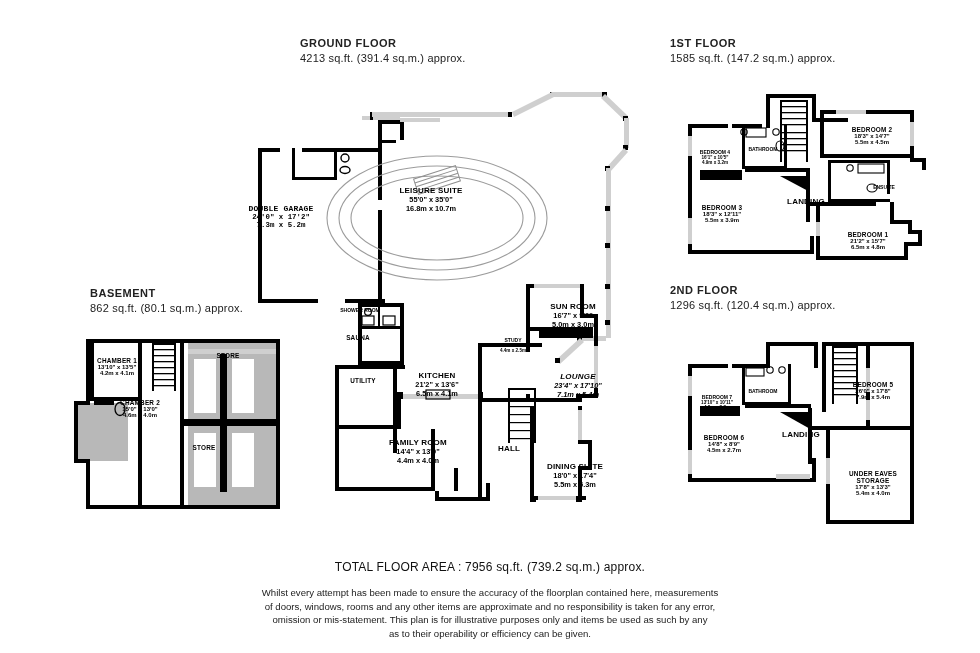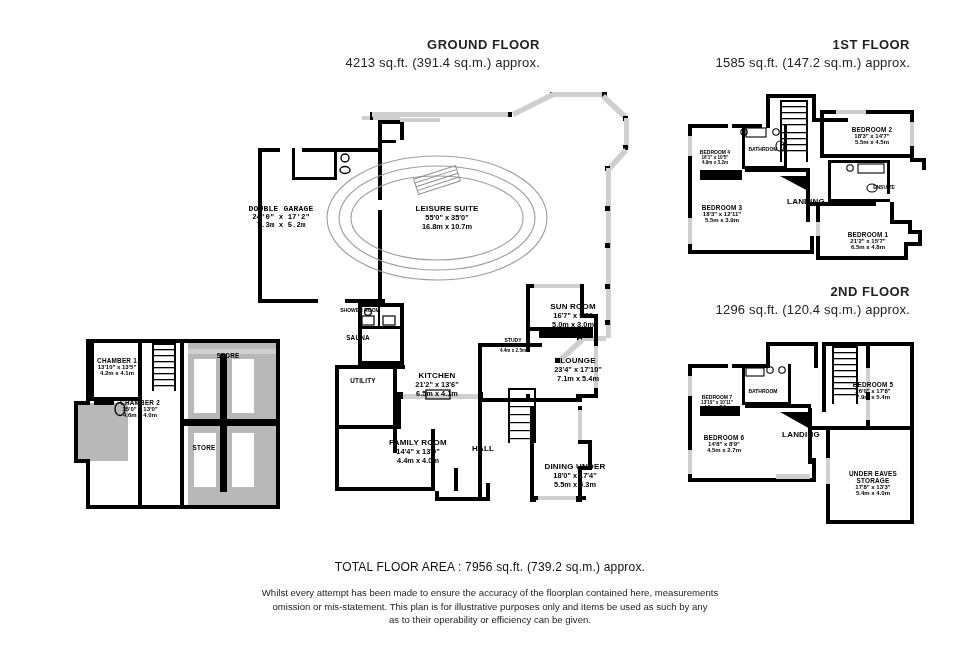--- a/index.html
+++ b/index.html
@@ -18,22 +18,22 @@
   #root {
     position: relative;
     width: 980px;
     height: 653px;
   }
   .abs { position: absolute; }
 
   
   .floor-caption {
     position: absolute;
-    text-align: right;
-    font-size: 13px;
+    text-align: left;
+    font-size: 11px;
     line-height: 1.35;
     letter-spacing: 0.2px;
     color: #222;
     white-space: nowrap;
   }
   .floor-caption .fc-title {
     display: block;
     font-weight: bold;
     letter-spacing: 0.5px;
   }
@@ -103,20 +103,24 @@
   <div class="floor-caption" style="left:670px; top:36px; width:240px;">
     <span class="fc-title">1ST FLOOR</span>
     <span class="fc-area">1585 sq.ft. (147.2 sq.m.) approx.</span>
   </div>
 
   <div class="floor-caption" style="left:670px; top:283px; width:240px;">
     <span class="fc-title">2ND FLOOR</span>
     <span class="fc-area">1296 sq.ft. (120.4 sq.m.) approx.</span>
   </div>
 
+  <div class="floor-caption" style="left:90px; top:286px; width:200px;">
+    <span class="fc-title">BASEMENT</span>
+    <span class="fc-area">862 sq.ft. (80.1 sq.m.) approx.</span>
+  </div>
 
   <svg class="abs" style="left:250px; top:88px;" width="400" height="445" viewBox="0 0 400 445">
     <g class="wall">
 
       <rect x="8" y="60" width="4" height="155"></rect>
       <rect x="8" y="60" width="22" height="4"></rect>
       <rect x="52" y="60" width="78" height="4"></rect>
       <rect x="8" y="211" width="60" height="4"></rect>
       <rect x="95" y="211" width="40" height="4"></rect>
 
@@ -264,21 +268,21 @@
       <line x1="-22" y1="4" x2="22" y2="4" stroke="#8f8f8f" stroke-width="1"></line>
     </g>
   </svg>
 
   <div class="room-label sz-med" style="left:281px; top:204px;font-family:Liberation Mono, monospace;">
     <span class="rl-name">DOUBLE GARAGE</span>
     <span class="rl-imp">24'0"  x 17'2"</span>
     <span class="rl-met">7.3m  x 5.2m</span>
   </div>
 
-  <div class="room-label sz-med" style="left:431px; top:204px;margin-left:16px;">
+  <div class="room-label sz-med" style="left:431px; top:186px;">
     <span class="rl-name">LEISURE SUITE</span>
     <span class="rl-imp">55'0"  x 35'0"</span>
     <span class="rl-met">16.8m  x 10.7m</span>
   </div>
 
   <div class="room-label sz-xs" style="left:360px; top:307px;">
     <span class="rl-name">SHOWER ROOM</span>
   </div>
 
   <div class="room-label sz-sm" style="left:358px; top:334px;">
@@ -300,38 +304,38 @@
     <span class="rl-imp">14'6"  x 8'4"</span>
     <span class="rl-met">4.4m  x 2.5m</span>
   </div>
 
   <div class="room-label sz-med" style="left:573px; top:302px;">
     <span class="rl-name">SUN ROOM</span>
     <span class="rl-imp">16'7"  x 9'9"</span>
     <span class="rl-met">5.0m  x 3.0m</span>
   </div>
 
-  <div class="room-label sz-med" style="left:578px; top:356px;">
+  <div class="room-label sz-med" style="left:578px; top:372px;font-style:italic;">
     <span class="rl-name">LOUNGE</span>
     <span class="rl-imp">23'4"  x 17'10"</span>
     <span class="rl-met">7.1m  x 5.4m</span>
   </div>
 
   <div class="room-label sz-med" style="left:418px; top:438px;">
     <span class="rl-name">FAMILY ROOM</span>
     <span class="rl-imp">14'4"  x 13'0"</span>
     <span class="rl-met">4.4m  x 4.0m</span>
   </div>
 
-  <div class="room-label sz-med" style="left:483px; top:444px;">
+  <div class="room-label sz-med" style="left:509px; top:444px;">
     <span class="rl-name">HALL</span>
   </div>
 
   <div class="room-label sz-med" style="left:575px; top:462px;">
-    <span class="rl-name">DINING UNDER</span>
+    <span class="rl-name">DINING SUITE</span>
     <span class="rl-imp">18'0"  x 17'4"</span>
     <span class="rl-met">5.5m  x 5.3m</span>
   </div>
 
   <svg class="abs" style="left:60px; top:335px;" width="230" height="190" viewBox="0 0 230 190">
 
     <rect x="128" y="4" width="92" height="170" class="hatch-fill"></rect>
     <rect x="14" y="68" width="54" height="58" class="hatch-fill"></rect>
     <g class="wall">
 
@@ -610,19 +614,20 @@
     <span class="rl-name" style="white-space:pre-line;">UNDER EAVES
 STORAGE</span>
     <span class="rl-imp">17'8"  x 13'3"</span>
     <span class="rl-met">5.4m  x 4.0m</span>
   </div>
 
   <div id="footer">
     <div id="total-area">TOTAL FLOOR AREA : 7956 sq.ft. (739.2 sq.m.) approx.</div>
     <div id="disclaimer">
       <p>Whilst every attempt has been made to ensure the accuracy of the floorplan contained here, measurements</p>
+      <p>of doors, windows, rooms and any other items are approximate and no responsibility is taken for any error,</p>
       <p>omission or mis-statement. This plan is for illustrative purposes only and items be used as such by any</p>
       <p>as to their operability or efficiency can be given.</p>
     </div>
 
   </div>
 
 </div>
 
 </body></html>

